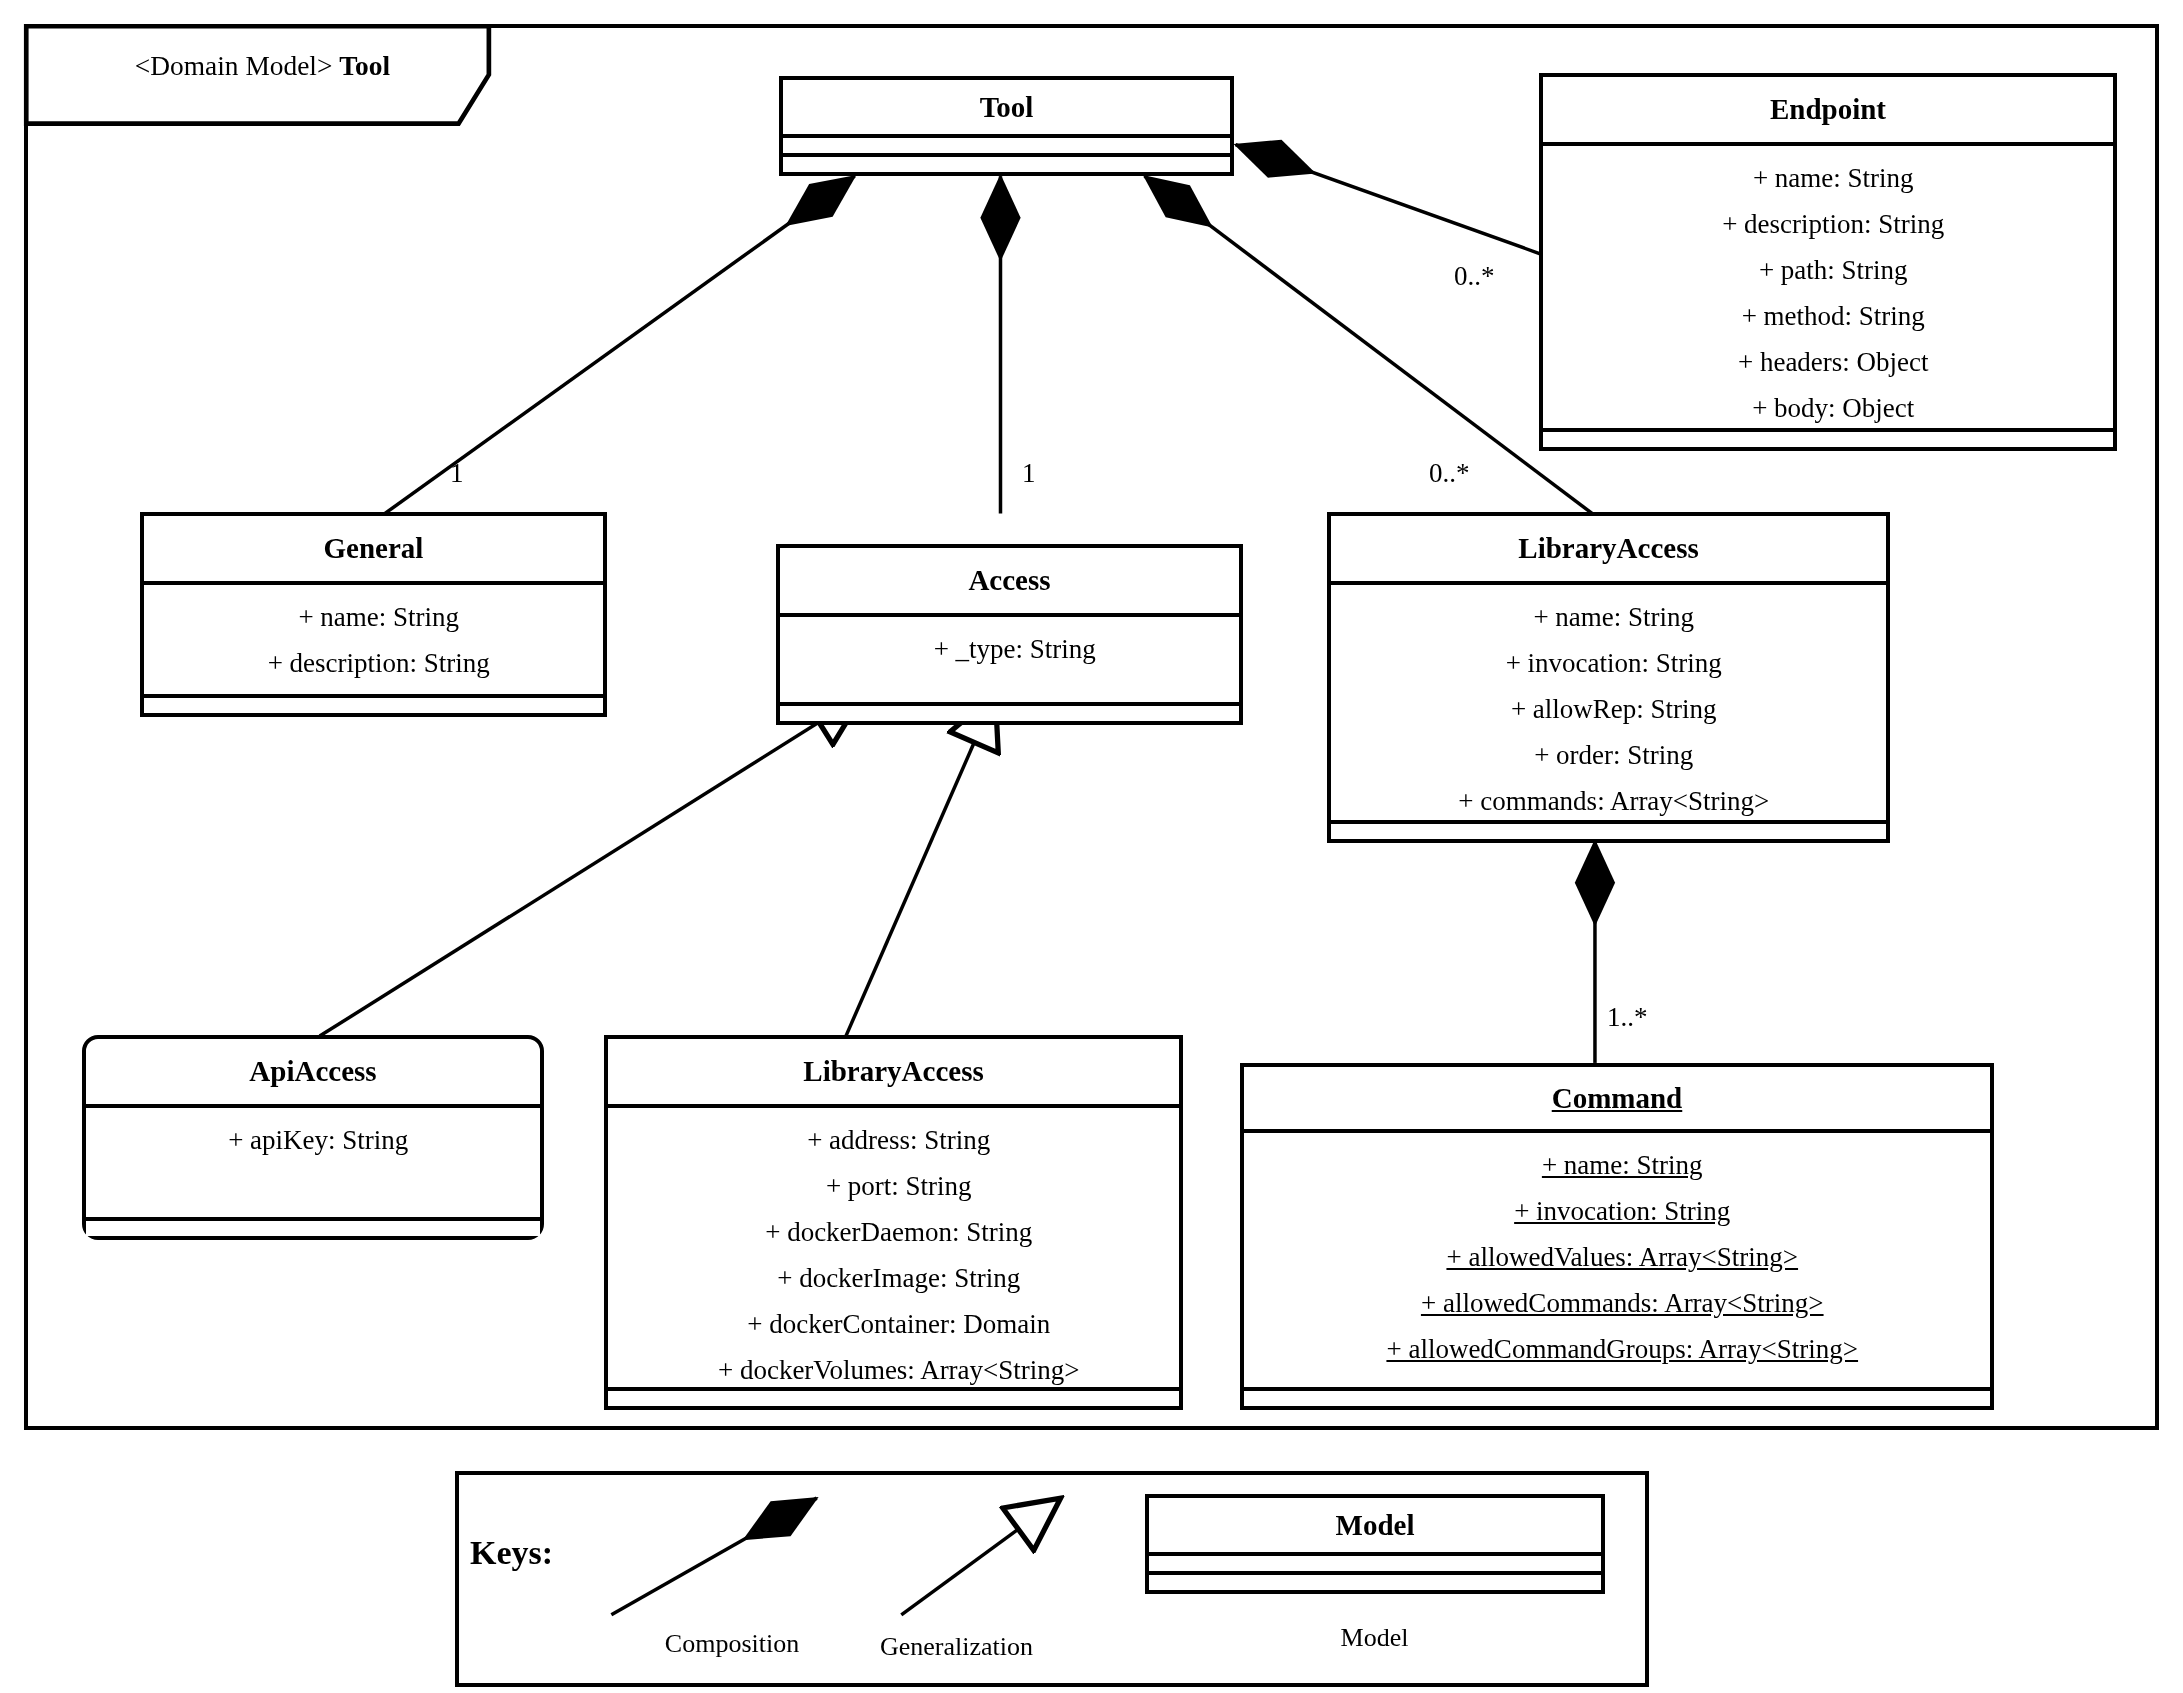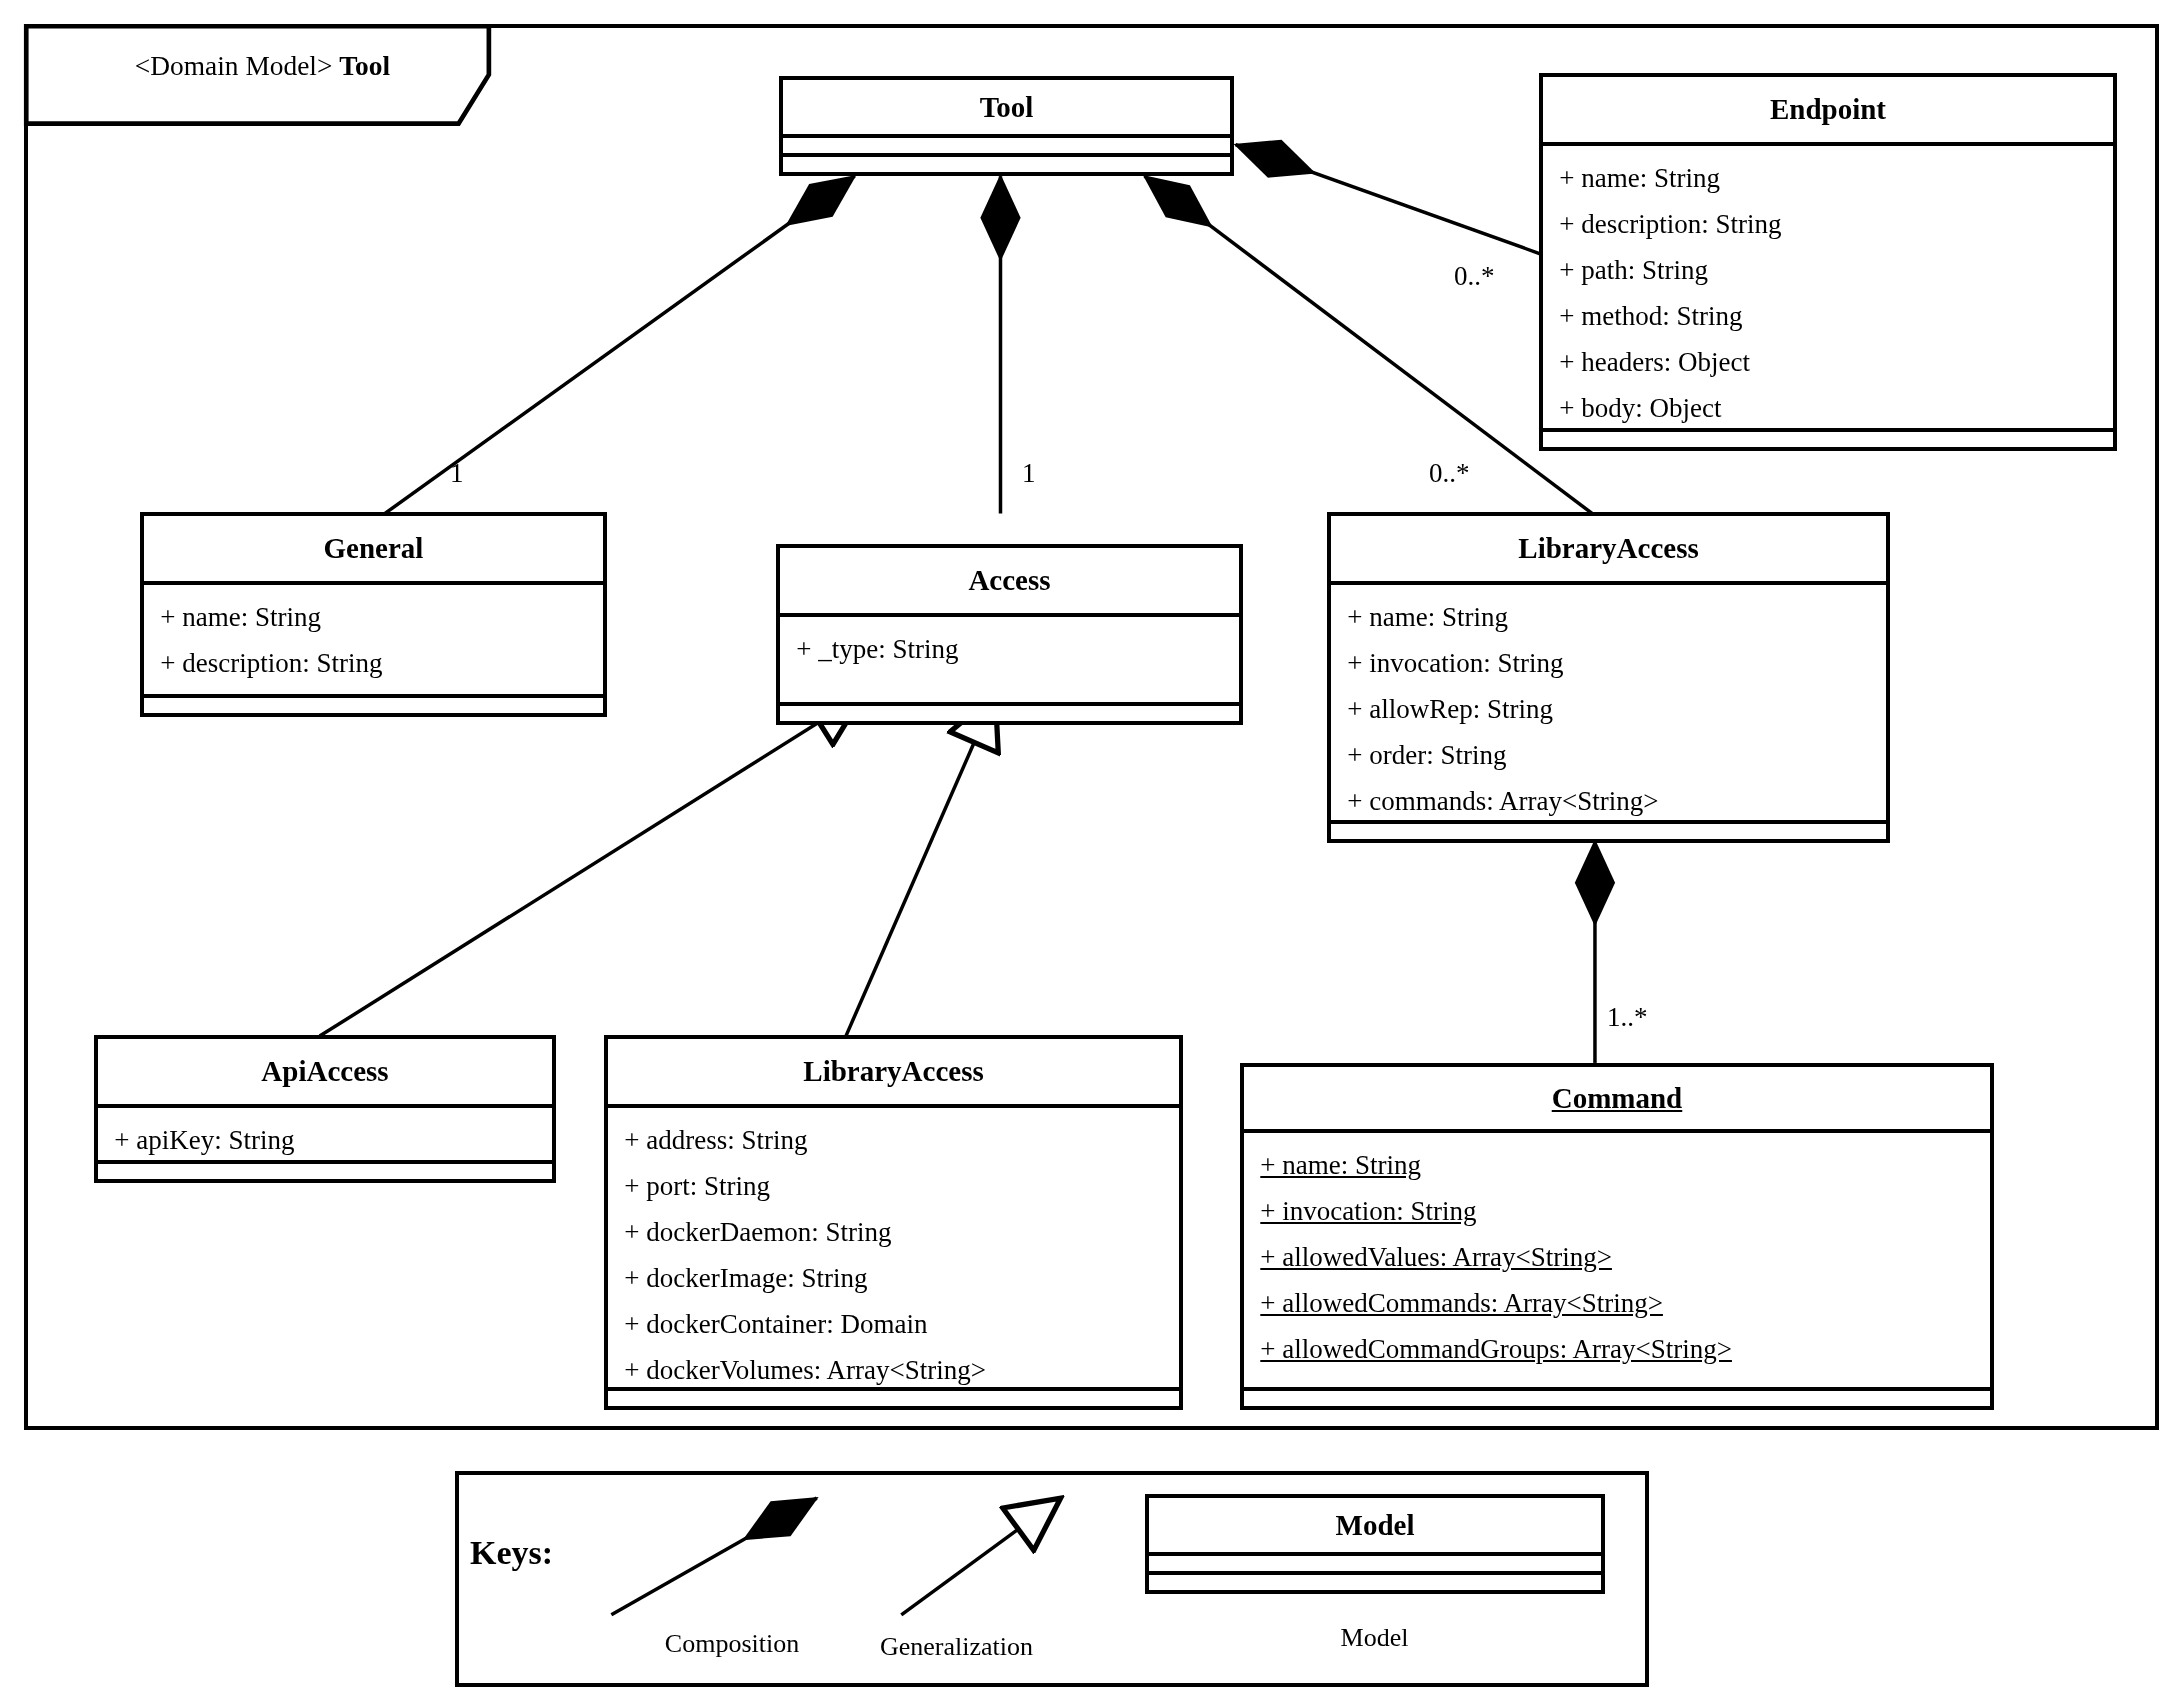--- a/index.html
+++ b/index.html
@@ -16,21 +16,21 @@
   .wires{position:absolute;left:0;top:0;width:2183px;height:1693px;z-index:1;pointer-events:none;}
   .uml-class{
     position:absolute;background:#fff;border:4.1px solid #000;box-sizing:border-box;
     display:flex;flex-direction:column;z-index:2;
   }
   .uml-title{
     height:65px;flex:0 0 auto;display:flex;align-items:center;justify-content:center;
     font-weight:bold;font-size:29px;border-bottom:4.1px solid #000;
   }
   .uml-class.no-attrs .uml-title{flex:1 1 auto;height:auto;}
-  .uml-attrs{flex:1 1 auto;padding:9.3px 5.8px 0 16.3px;border-bottom:4.1px solid #000;overflow:hidden;}
+  .uml-attrs{flex:1 1 auto;padding:9.3px 5.8px 0 16.3px;border-bottom:4.1px solid #000;overflow:hidden;text-align:center;}
   .attr{font-size:27px;line-height:46px;white-space:nowrap;}
   .uml-strip{height:15px;flex:0 0 auto;background:#fff;}
   .uml-strip + .uml-strip{border-top:4.1px solid #000;}
   .mult{position:absolute;font-size:27px;z-index:3;background:transparent;}
   .tab-text{
     position:absolute;left:76px;top:51px;width:373px;z-index:3;
     font-size:27.4px;text-align:center;white-space:nowrap;
   }
   .tab-text .bold{font-weight:bold;margin-left:7px;}
   .legend-title{position:absolute;left:463px;top:1534px;font-size:34px;font-weight:bold;z-index:3;margin-left:7px;}
@@ -119,21 +119,21 @@
   <div class="uml-attrs">
       <div class="attr">+ name: String</div>
       <div class="attr">+ invocation: String</div>
       <div class="attr">+ allowRep: String</div>
       <div class="attr">+ order: String</div>
       <div class="attr">+ commands: Array&lt;String&gt;</div>
     </div>
   <div class="uml-strip"></div>
 </div>
 
-<div class="uml-class" style="left:94px;top:1035px;width:462px;height:148px;">
+<div class="uml-class" style="left:82px;top:1035px;width:462px;height:205px;border-radius:16px;">
   <div class="uml-title">ApiAccess</div>
   <div class="uml-attrs">
       <div class="attr">+ apiKey: String</div>
     </div>
   <div class="uml-strip"></div>
 </div>
 
 <div class="uml-class" style="left:604px;top:1035px;width:579px;height:375px;">
   <div class="uml-title">LibraryAccess</div>
   <div class="uml-attrs">

